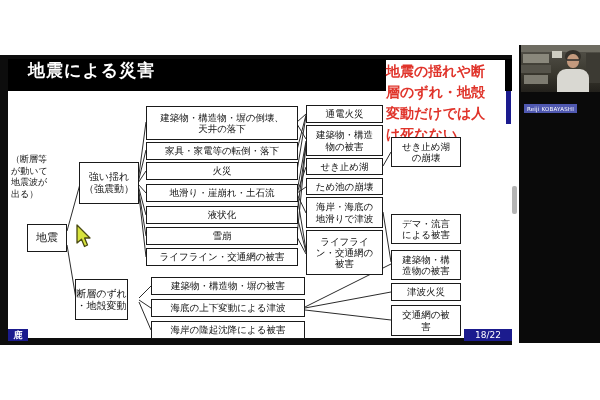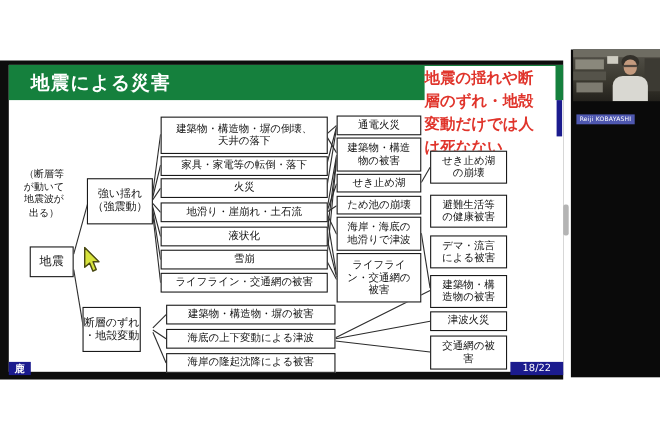--- a/index.html
+++ b/index.html
@@ -3,33 +3,33 @@
 <meta charset="utf-8">
 <style>
   html,body{margin:0;padding:0;width:600px;height:400px;background:#ffffff;overflow:hidden;
     font-family:"DejaVu Sans","Liberation Sans",sans-serif;}
   #stage{position:relative;width:600px;height:400px;background:#ffffff;}
 
   
   .screen-share{position:absolute;left:0;top:55px;width:512px;height:290px;background:#0d0d0d;}
   .slide{position:absolute;left:8px;top:59px;width:504px;height:279px;background:#ffffff;}
 
-  .title-bar{position:absolute;left:8px;top:59px;width:504px;height:32px;background:#15803d;
-    display:flex;align-items:center;}
+  .title-bar{position:absolute;left:8px;top:59px;width:504px;height:32px;background:#000000;
+    display:flex;align-items:flex-start;}
   .title-bar span{color:#ffffff;font-size:17px;font-weight:bold;padding-left:20px;letter-spacing:1px;}
 
   .annotation{position:absolute;left:386px;top:60px;width:119px;height:87px;background:#ffffff;
     color:#e0342b;font-size:14px;font-weight:bold;line-height:1.5;white-space:pre-line;padding-top:1px;}
   .annotation-edge{position:absolute;left:506px;top:91px;width:5px;height:33px;background:#1b1b8e;}
 
   
   .node{position:absolute;background:#ffffff;border:1.5px solid #1a1a1a;color:#111;
     display:flex;align-items:center;justify-content:center;text-align:center;
     font-size:9.5px;line-height:1.18;white-space:pre-line;box-sizing:border-box;}
-  .plain{position:absolute;color:#111;text-align:center;white-space:pre-line;line-height:1.3;}
+  .plain{position:absolute;color:#111;white-space:pre-line;line-height:1.3;}
 
   .n-note{left:11px;top:154px;width:58px;font-size:9px;}
   .n-root{left:27px;top:224px;width:40px;height:28px;font-size:11px;}
   .n-shake{left:79px;top:162px;width:60px;height:42px;font-size:10px;}
   .n-fault{left:75px;top:279px;width:53px;height:41px;font-size:10px;}
 
   .m{left:146px;width:152px;text-align:center;}
   .m1{top:106px;height:34px;}.m2{top:142px;height:18px;}.m3{top:162px;height:18px;}
   .m4{top:184px;height:18px;}.m5{top:206px;height:18px;}.m6{top:227px;height:18px;}
   .m7{top:248px;height:18px;}
@@ -155,22 +155,20 @@
   <div class="node r r3">せき止め湖</div>
   <div class="node r r4">ため池の崩壊</div>
   <div class="node r r5">海岸・海底の
 地滑りで津波</div>
   <div class="node r r6">ライフライ
 ン・交通網の
 被害</div>
 
   <div class="node f f1">せき止め湖
 の崩壊</div>
-  <div class="node f f2">避難生活等
-の健康被害</div>
   <div class="node f f3">デマ・流言
 による被害</div>
   <div class="node f f4">建築物・構
 造物の被害</div>
   <div class="node f f5">津波火災</div>
   <div class="node f f6">交通網の被
 害</div>
 
   <div class="badge badge-left">鹿</div>
   <div class="badge badge-right">18/22</div>

